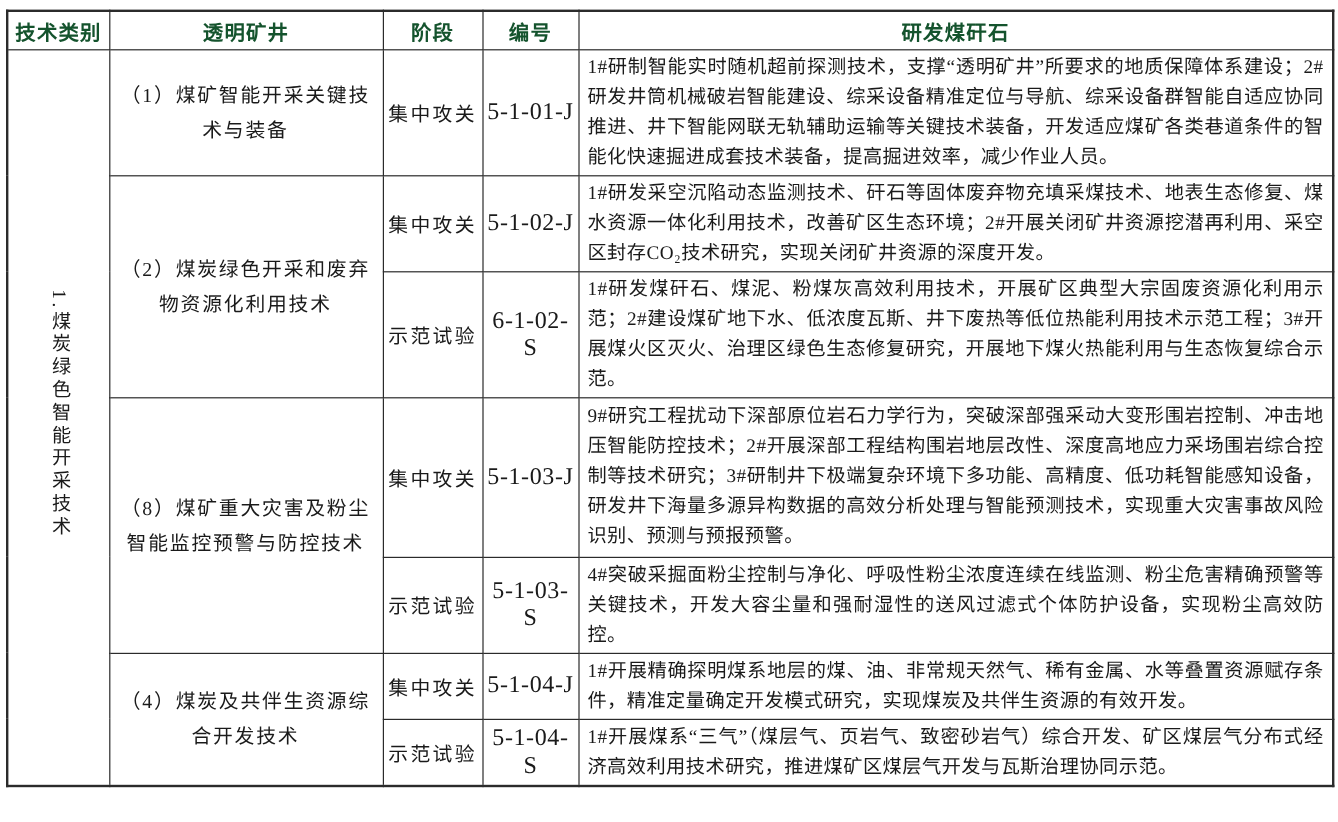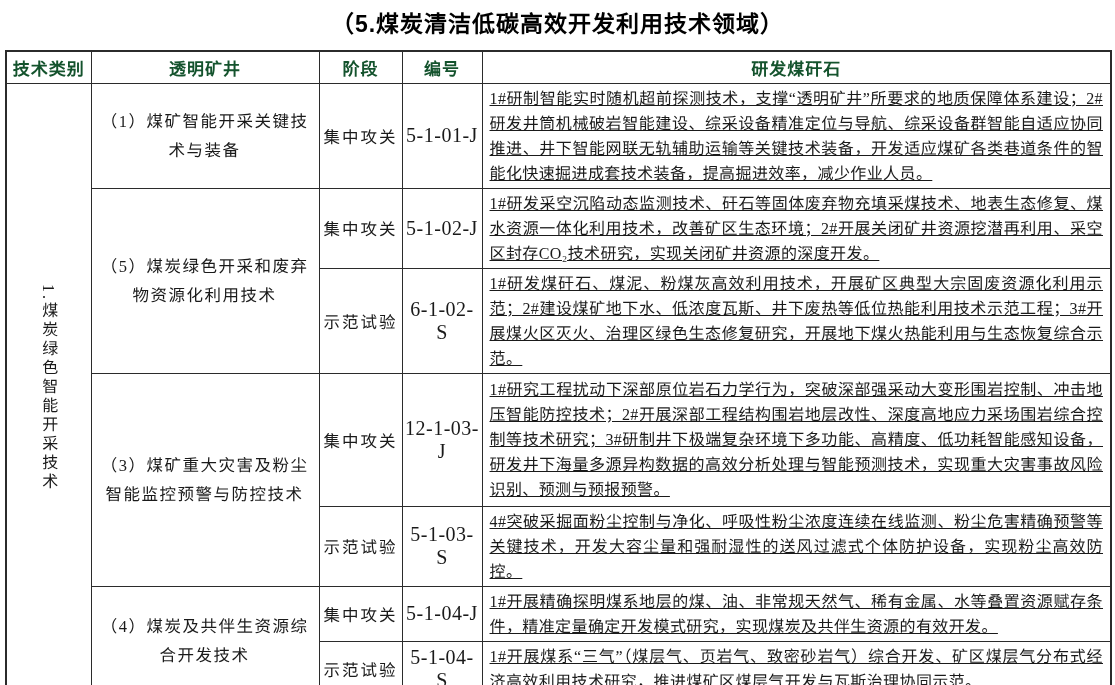--- a/index.html
+++ b/index.html
@@ -90,29 +90,27 @@
     letter-spacing: 0.5px;
     padding: 2px;
   }
   td.subtask-cell {
     font-size: 16px;
     line-height: 25px;
     letter-spacing: 0.4px;
     text-align: justify;
     text-align-last: left;
     padding: 2px 7px 2px 7px;
-    text-decoration: underline;
   }
 </style>
 </head>
 <body>
 
 <div class="page">
 
-  <h1 class="doc-title">（5.煤炭清洁低碳高效开发利用技术领域）</h1>
 
   <table class="tech-table">
     <colgroup>
       <col style="width:85px">
       <col style="width:228px">
       <col style="width:83px">
       <col style="width:80px">
       <col style="width:629px">
     </colgroup>
     <thead>
@@ -128,35 +126,35 @@
       <tr class="r1">
         <td class="category-cell" rowspan="7">
           <span class="vertical-text">1.煤炭绿色智能开采技术</span>
         </td>
         <td class="task-cell">（1）煤矿智能开采关键技术与装备</td>
         <td class="phase-cell">集中攻关</td>
         <td class="code-cell">5-1-01-J</td>
         <td class="subtask-cell">1#研制智能实时随机超前探测技术，支撑“透明矿井”所要求的地质保障体系建设；2#研发井筒机械破岩智能建设、综采设备精准定位与导航、综采设备群智能自适应协同推进、井下智能网联无轨辅助运输等关键技术装备，开发适应煤矿各类巷道条件的智能化快速掘进成套技术装备，提高掘进效率，减少作业人员。</td>
       </tr>
       <tr class="r2">
-        <td class="task-cell" rowspan="2">（5）煤炭绿色开采和废弃物资源化利用技术</td>
+        <td class="task-cell" rowspan="2">（2）煤炭绿色开采和废弃物资源化利用技术</td>
         <td class="phase-cell">集中攻关</td>
         <td class="code-cell">5-1-02-J</td>
         <td class="subtask-cell">1#研发采空沉陷动态监测技术、矸石等固体废弃物充填采煤技术、地表生态修复、煤水资源一体化利用技术，改善矿区生态环境；2#开展关闭矿井资源挖潜再利用、采空区封存CO₂技术研究，实现关闭矿井资源的深度开发。</td>
       </tr>
       <tr class="r3">
         <td class="phase-cell">示范试验</td>
         <td class="code-cell">6-1-02-S</td>
         <td class="subtask-cell">1#研发煤矸石、煤泥、粉煤灰高效利用技术，开展矿区典型大宗固废资源化利用示范；2#建设煤矿地下水、低浓度瓦斯、井下废热等低位热能利用技术示范工程；3#开展煤火区灭火、治理区绿色生态修复研究，开展地下煤火热能利用与生态恢复综合示范。</td>
       </tr>
       <tr class="r4">
-        <td class="task-cell" rowspan="2">（3）煤矿重大灾害及粉尘智能监控预警与防控技术</td>
+        <td class="task-cell" rowspan="2">（8）煤矿重大灾害及粉尘智能监控预警与防控技术</td>
         <td class="phase-cell">集中攻关</td>
-        <td class="code-cell">12-1-03-J</td>
-        <td class="subtask-cell">1#研究工程扰动下深部原位岩石力学行为，突破深部强采动大变形围岩控制、冲击地压智能防控技术；2#开展深部工程结构围岩地层改性、深度高地应力采场围岩综合控制等技术研究；3#研制井下极端复杂环境下多功能、高精度、低功耗智能感知设备，研发井下海量多源异构数据的高效分析处理与智能预测技术，实现重大灾害事故风险识别、预测与预报预警。</td>
+        <td class="code-cell">5-1-03-J</td>
+        <td class="subtask-cell">9#研究工程扰动下深部原位岩石力学行为，突破深部强采动大变形围岩控制、冲击地压智能防控技术；2#开展深部工程结构围岩地层改性、深度高地应力采场围岩综合控制等技术研究；3#研制井下极端复杂环境下多功能、高精度、低功耗智能感知设备，研发井下海量多源异构数据的高效分析处理与智能预测技术，实现重大灾害事故风险识别、预测与预报预警。</td>
       </tr>
       <tr class="r5">
         <td class="phase-cell">示范试验</td>
         <td class="code-cell">5-1-03-S</td>
         <td class="subtask-cell">4#突破采掘面粉尘控制与净化、呼吸性粉尘浓度连续在线监测、粉尘危害精确预警等关键技术，开发大容尘量和强耐湿性的送风过滤式个体防护设备，实现粉尘高效防控。</td>
       </tr>
       <tr class="r6">
         <td class="task-cell" rowspan="2">（4）煤炭及共伴生资源综合开发技术</td>
         <td class="phase-cell">集中攻关</td>
         <td class="code-cell">5-1-04-J</td>

